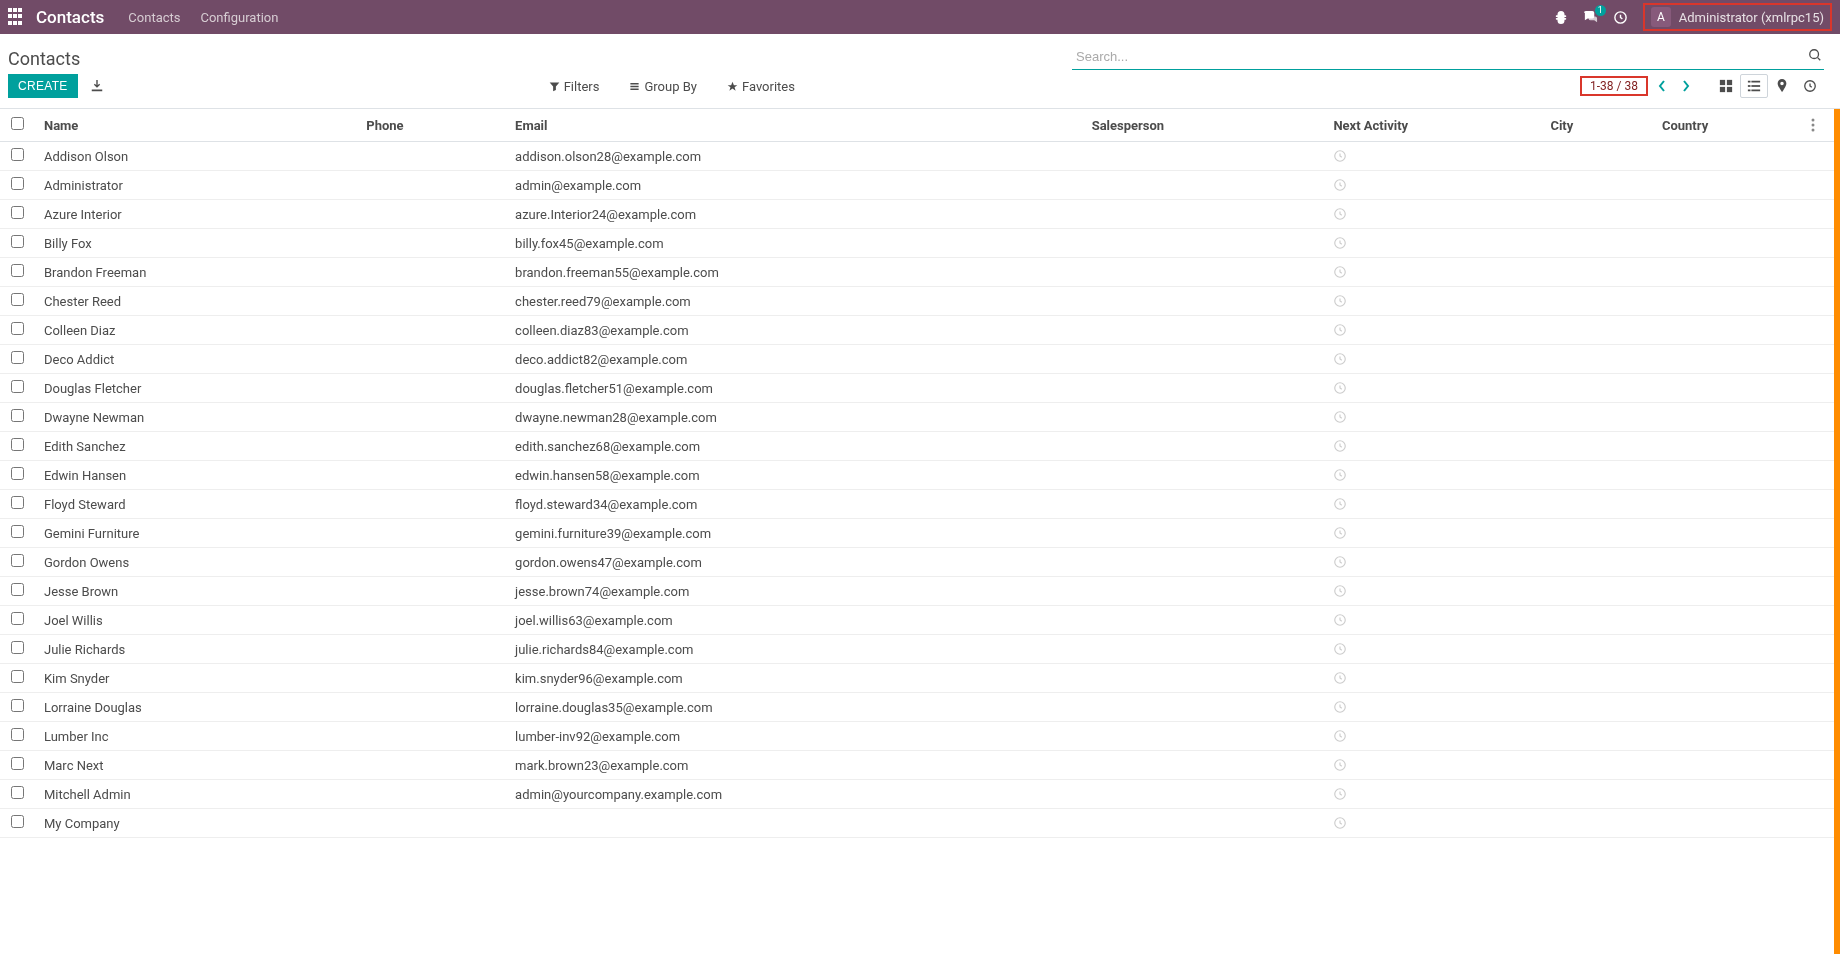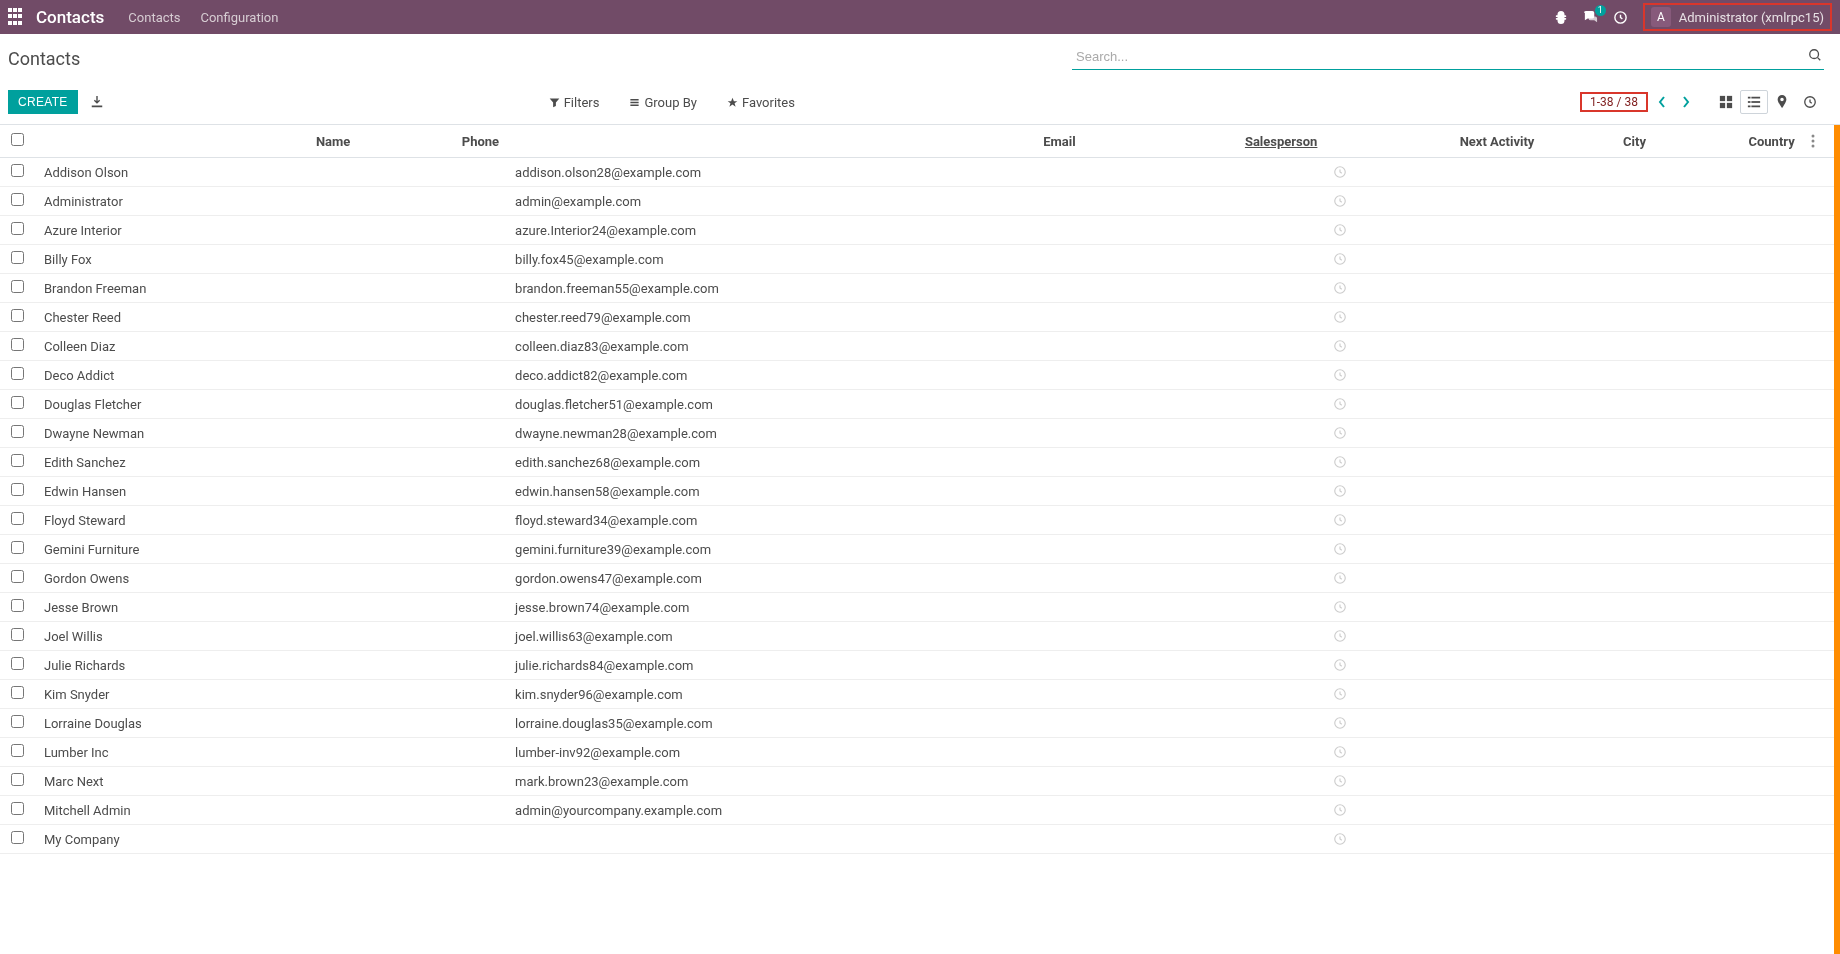--- a/index.html
+++ b/index.html
@@ -19,45 +19,45 @@
   .user-name { color:#e7e0e4; font-size:13px;}
   
   .control-panel { padding: 10px 16px 0 8px; }
   .cp-top { display:flex; align-items:flex-start; }
   .breadcrumb { font-size: 18px; color:#4c4c4c; padding-top: 4px;}
   .search-wrap { margin-left:auto; width: 752px; position:relative; }
   .search-input { width:100%; border:none; border-bottom:1px solid #00A09D; padding: 5px 24px 5px 4px; font-size:13px; outline:none; color:#4c4c4c;}
   .search-input::placeholder{color:#aaa;}
   .search-icon-btn { position:absolute; right:2px; top:4px; color:#666; cursor:pointer;}
   
-  .cp-bottom { display:flex; align-items:center; margin-top: 20px; padding-bottom: 10px;}
+  .cp-bottom { display:flex; align-items:center; margin-top: 4px; padding-bottom: 10px;}
   .cp-left { display:flex; align-items:center; }
   .btn-create { background:#00A09D; color:#fff; border:none; padding:5px 10px; font-size:12px; font-weight:500; letter-spacing:0.3px; cursor:pointer;}
   .btn-import { margin-left:12px; color:#4c4c4c; cursor:pointer;}
   .cp-center { margin-left:auto; display:flex; gap:30px; padding-right: 340px;}
   .filter-btn { display:flex; align-items:center; gap:4px; color:#4c4c4c; cursor:pointer; font-size:13px;}
   .cp-right { margin-left:auto; display:flex; align-items:center; gap:4px;}
   .pager { border:2px solid #d9362b; padding:1px 8px; font-size:12px; color:#7f1d1d;}
   .pager-nav { color:#00A09D; padding:4px 6px; cursor:pointer; font-size:13px;}
   .view-switcher { display:flex; margin-left:12px; align-items:center;}
   .view-btn { width:28px; height:24px; display:flex; align-items:center; justify-content:center; cursor:pointer; color:#4c4c4c; border:1px solid transparent;}
   .view-btn.kanban{}
   .view-btn.list-active { border:1px solid #ced4da; background:#fff; border-radius:2px;}
   
   .table-wrap { border-top:1px solid #dee2e6; height: calc(100vh - 104px); overflow:hidden; position:relative;}
   .table-inner { overflow-y:scroll; height:100%; }
   table { width:100%; border-collapse:collapse; }
-  thead th { text-align:right; font-weight:700; font-size:13px; color:#4c4c4c; padding: 8px 8px; border-bottom:1px solid #dee2e6; background:#fff; position:sticky; top:0;}
+  thead th { text-align:left; font-weight:700; font-size:13px; color:#4c4c4c; padding: 8px 8px; border-bottom:1px solid #dee2e6; background:#fff; position:sticky; top:0;}
   tbody td { padding:6px 8px; border-bottom:1px solid #eee; font-size:13px; color:#4c4c4c; height:27px;}
   .cb-cell{ width:24px; text-align:center;}
   input[type=checkbox]{ cursor:pointer;}
   .col-name{ width:260px;}
   .col-phone{ width:120px;}
   .col-email{ width:465px;}
-  .col-sales{ width:195px;text-decoration:underline;}
+  .col-sales{ width:195px;}
   .col-activity{ width:175px;}
   .col-city{ width:90px;}
   .col-country{ width:120px;}
   .col-menu{ width:30px; text-align:center;}
   .activity-icon { color:#ccc; width:14px; height:14px;}
   .optional-menu { color:#888; cursor:pointer;}
   
   .track-indicator{ position:absolute; right:0; top:0; width:6px; height:100%; background:#ff8c00;}
   
   svg{display:block;}

